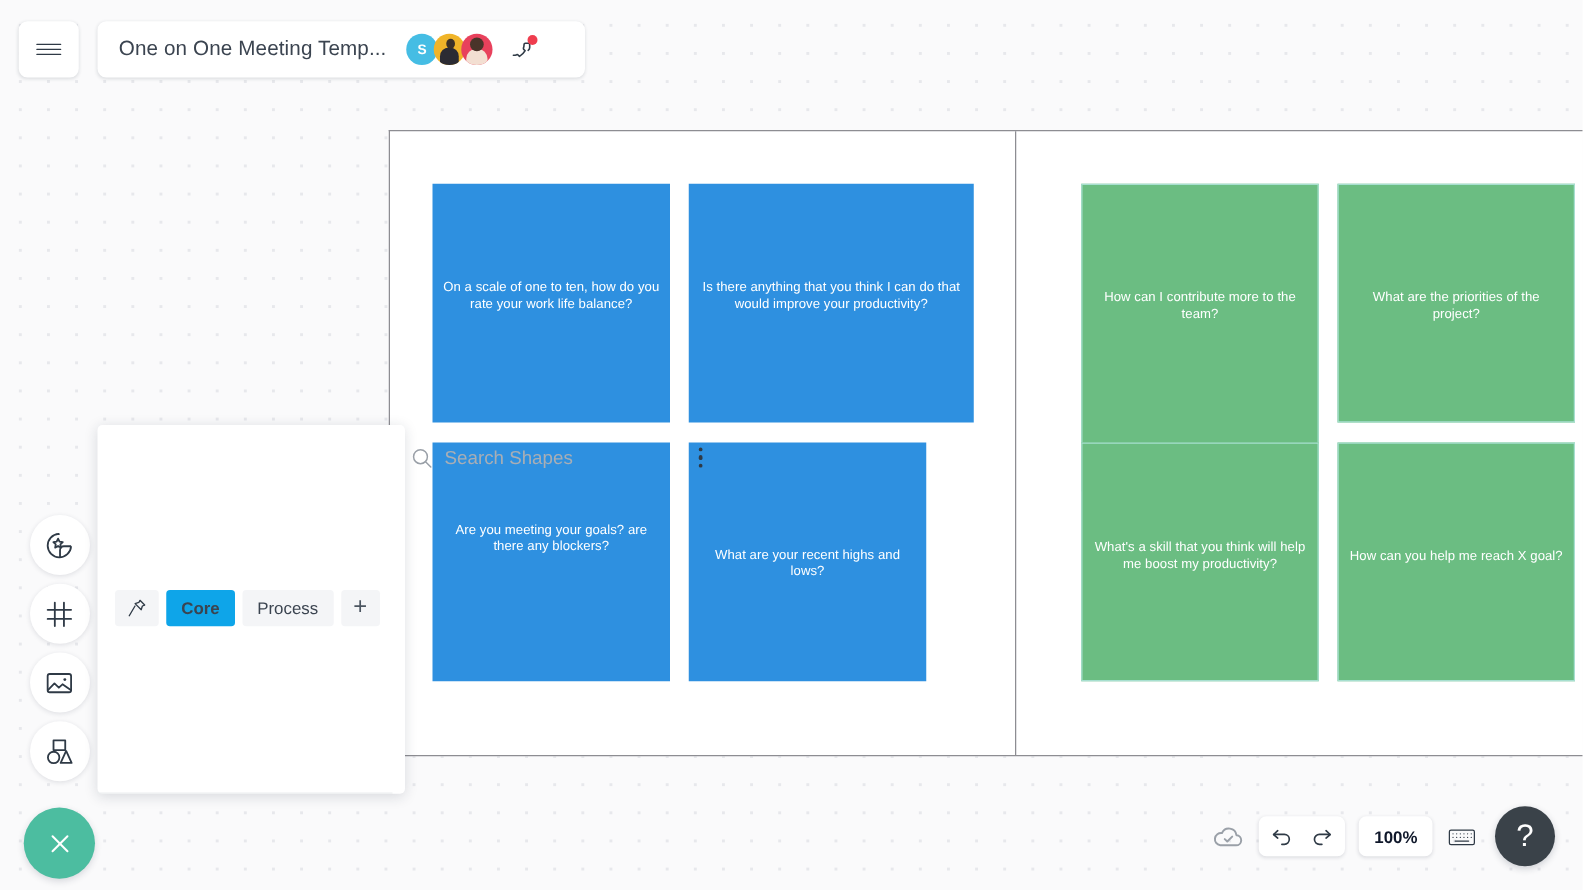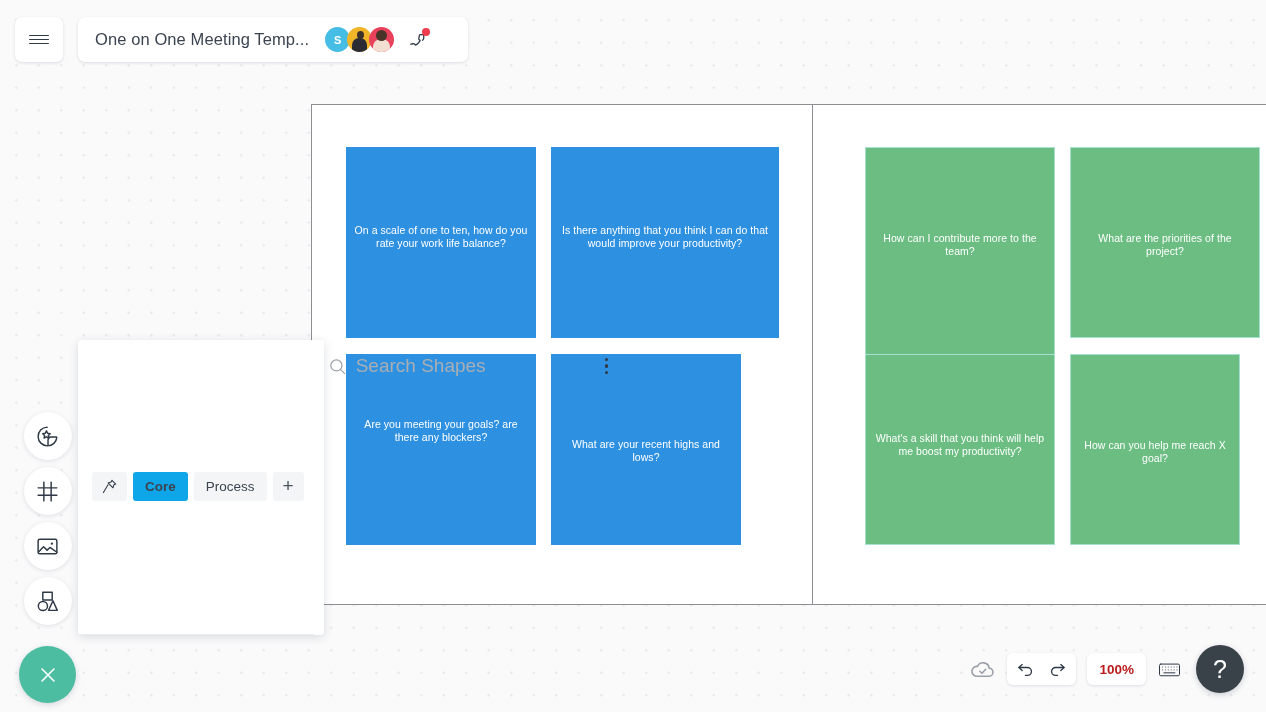--- a/index.html
+++ b/index.html
@@ -192,41 +192,41 @@
   }
   .tab.icon-tab { padding: 0 9px; }
   .tab.active { background: #0ea5e9; font-weight: bold; }
   .tab.add { padding: 0 10px; font-size: 19px; color: #4b5560; }
   #shapes-search {
     height: 52px; display: flex; align-items: center;
     padding: 0 12px 0 14px;
   }
   #search-input {
     border: none; outline: none; flex: 1;
-    font-size: 19px; color: #3b4450;
+    font-size: 15px; color: #3b4450;
     font-family: "Liberation Sans", sans-serif;
     margin-left: 9px; background: transparent;
   }
   #search-input::placeholder { color: #a9aeb5; }
   #panel-more { display: flex; flex-direction: column; gap: 3px; cursor: pointer; padding: 4px; }
   #panel-more i { width: 3.4px; height: 3.4px; border-radius: 50%; background: #2f3a46; display: block; }
 
   
   #bottom-bar {
     position: absolute; right: 22px; bottom: 19px;
     display: flex; align-items: center; gap: 11px;
   }
   .pill {
     background: #ffffff; border-radius: 6px;
     box-shadow: 0 1px 3px rgba(30,40,60,.13);
     height: 32px; display: flex; align-items: center;
   }
   #undo-redo { padding: 0 9px; gap: 13px; }
   .ur-btn { cursor: pointer; display: flex; align-items: center; }
-  #zoom-pill { padding: 0 12px; font-size: 13.5px; color: #b91c1c; font-weight: bold; cursor: pointer; }
+  #zoom-pill { padding: 0 12px; font-size: 13.5px; color: #0f172a; font-weight: bold; cursor: pointer; }
   #cloud-icon, #keyboard-icon { cursor: pointer; display: flex; align-items: center; }
   #help-fab {
     width: 48px; height: 48px; border-radius: 50%;
     background: #3a4249; color: #ffffff;
     display: flex; align-items: center; justify-content: center;
     font-size: 25px;
     box-shadow: 0 2px 6px rgba(30,40,60,.2);
     cursor: pointer;
     margin-left: 3px;
   }
@@ -254,21 +254,21 @@
 
     <div class="note green" style="left:553px; top:42px;  width:190px; height:246px; padding-top:84px;">
       <span>How can I contribute more to the team?</span>
     </div>
     <div class="note green" style="left:758px; top:42px;  width:190px; height:191px; padding-top:84px;">
       <span>What are the priorities of the project?</span>
     </div>
     <div class="note green" style="left:553px; top:249px; width:190px; height:191px; padding-top:77px;">
       <span>What's a skill that you think will help me boost my productivity?</span>
     </div>
-    <div class="note green" style="left:758px; top:249px; width:170px; height:191px; padding-top:84px;">
+    <div class="note green" style="left:758px; top:249px; width:190px; height:191px; padding-top:84px;">
       <span>How can you help me reach X goal?</span>
     </div>
   </div>
 
   <div id="menu-button">
     <div>
       <div class="bar"></div>
         <div class="bar"></div>
         <div class="bar"></div>
     </div>

